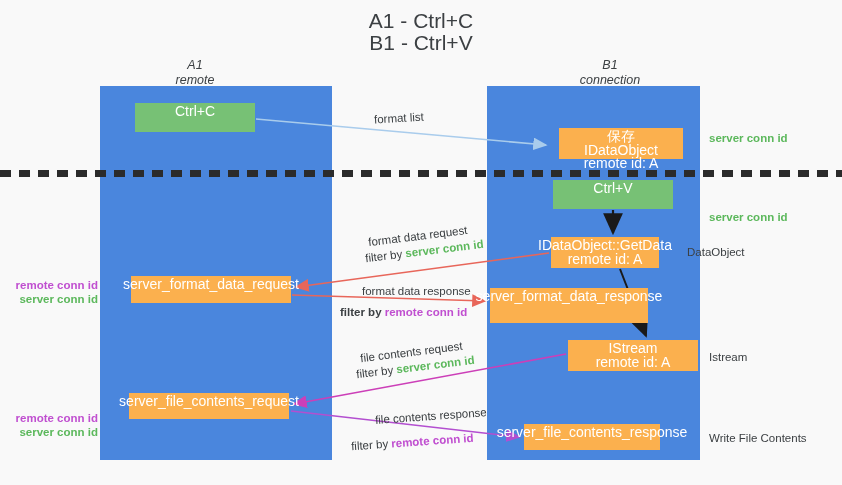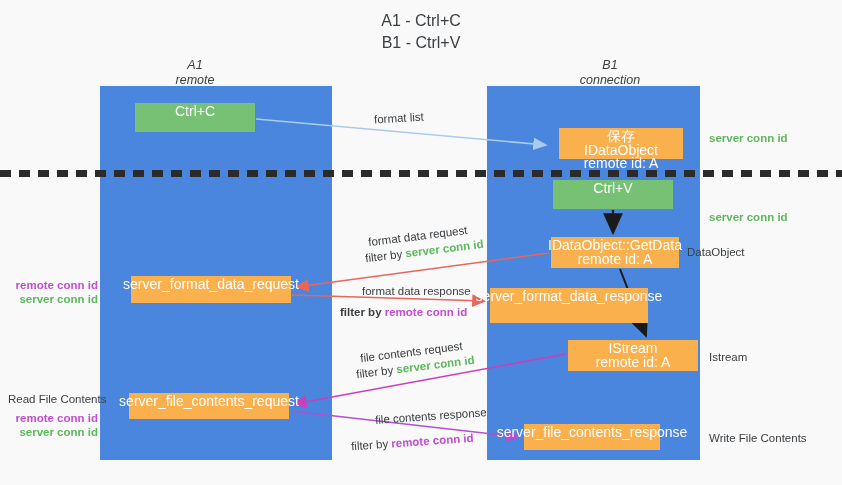--- a/index.html
+++ b/index.html
@@ -10,21 +10,21 @@
     position:relative;overflow:hidden;
     -webkit-font-smoothing:antialiased;
   }
   .stage{position:absolute;inset:0;}
   svg.layer{position:absolute;left:0;top:0;width:842px;height:485px;pointer-events:none;}
   .abs{position:absolute;}
 
   
   #title{
     left:0;top:10px;width:842px;text-align:center;
-    font-size:16px;line-height:22px;color:#3c4043;
+    font-size:21px;line-height:22px;color:#3c4043;
   }
 
   
   .col-head{text-align:center;font-size:12.5px;line-height:15px;color:#3c4043;font-style:italic;}
   #head-a1{left:110px;top:58px;width:170px;}
   #head-b1{left:525px;top:58px;width:170px;}
   .col-head .name{display:block;}
   .col-head .sub{display:block;}
 
   
@@ -45,21 +45,21 @@
     color:#ffffff;font-size:14px;line-height:13.5px;text-align:center;
     padding:2px 12px;
   }
   .box .l2{display:block;}
   .green{background:#77c175;}
   .orange{background:#fbb04e;}
 
   #box-ctrlc{left:135px;top:103px;width:120px;height:29px;}
   #box-save-idataobject{left:551px;top:128px;width:124px;height:31px;margin-left:8px;}
   #box-ctrlv{left:553px;top:180px;width:120px;height:29px;}
-  #box-getdata{left:551px;top:237px;width:128px;height:31px;}
+  #box-getdata{left:551px;top:237px;width:108px;height:31px;}
   #box-fmt-req{left:131px;top:276px;width:160px;height:27px;}
   #box-fmt-resp{left:490px;top:288px;width:158px;height:35px;}
   #box-istream{left:568px;top:340px;width:130px;height:31px;}
   #box-file-req{left:129px;top:393px;width:160px;height:26px;}
   #box-file-resp{left:524px;top:424px;width:136px;height:26px;}
 
   
   .ann{font-size:11.5px;line-height:14px;color:#3c4043;}
   .green-txt{color:#5cb85c;font-weight:bold;}
   .purple-txt{color:#c04fd0;font-weight:bold;}
@@ -191,21 +191,20 @@
   <div class="abs ann green-txt" id="ann-sconn-2">server conn id</div>
   <div class="abs ann" id="ann-dataobject">DataObject</div>
   <div class="abs ann" id="ann-istream">Istream</div>
   <div class="abs ann" id="ann-writefile">Write File Contents</div>
 
   <div class="abs ann" id="ann-left-1">
     <div class="purple-txt">remote conn id</div>
     <div class="green-txt">server conn id</div>
   </div>
 
-  <div class="abs ann" id="ann-readfile">Read File Contents</div>
 
   <div class="abs ann" id="ann-left-2">
     <div class="purple-txt">remote conn id</div>
     <div class="green-txt">server conn id</div>
   </div>
 
   <div class="abs edge-label" id="lbl-format-list">format list</div>
 
   <div class="abs edge-label" id="lbl-fmt-req">format data request</div>
   <div class="abs edge-label" id="lbl-fmt-req2">

